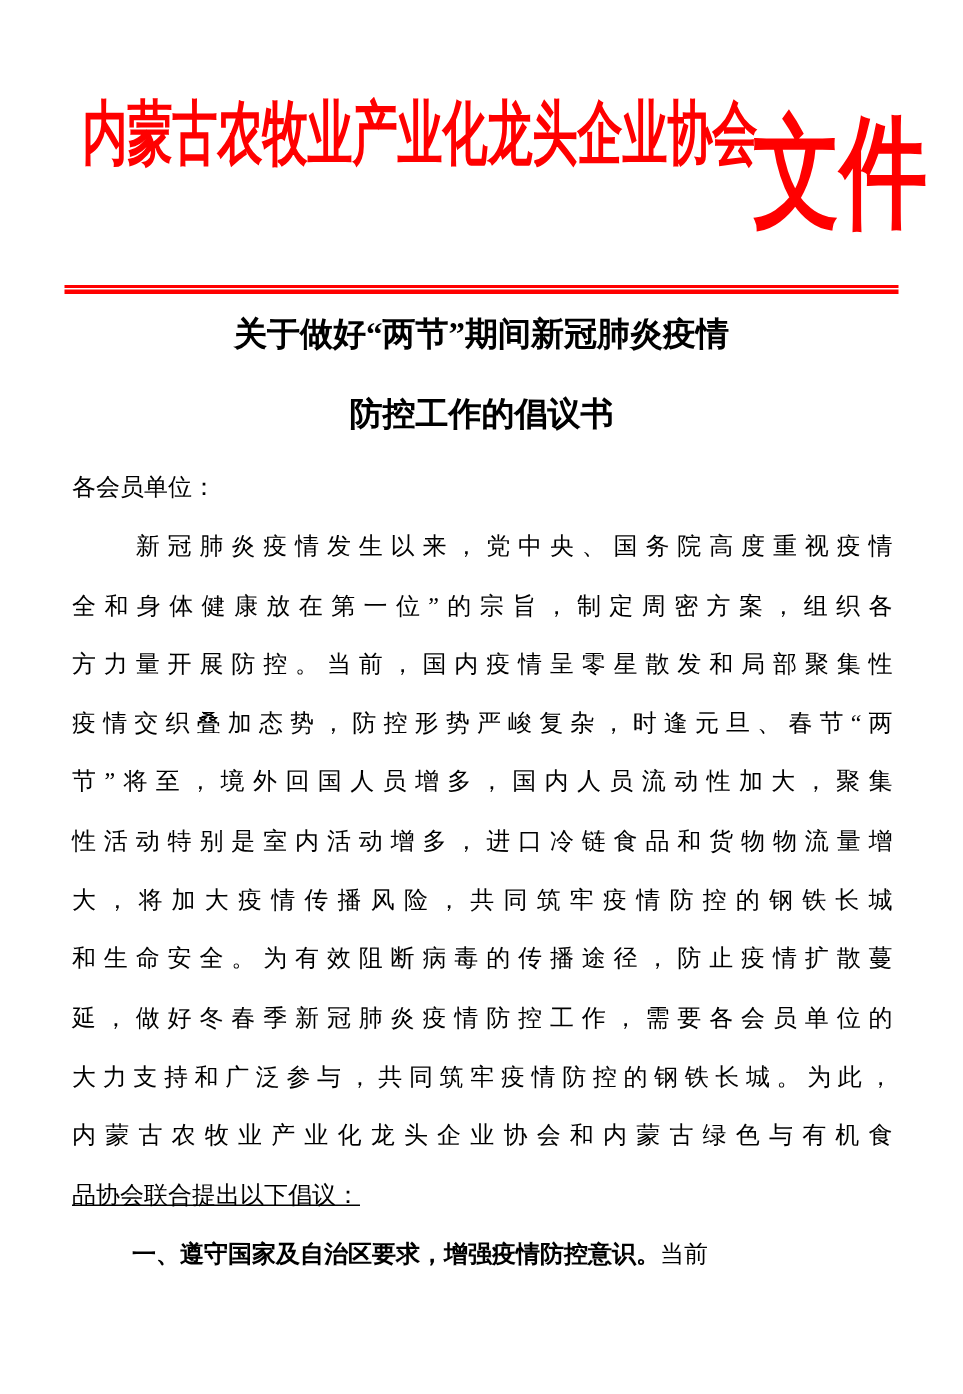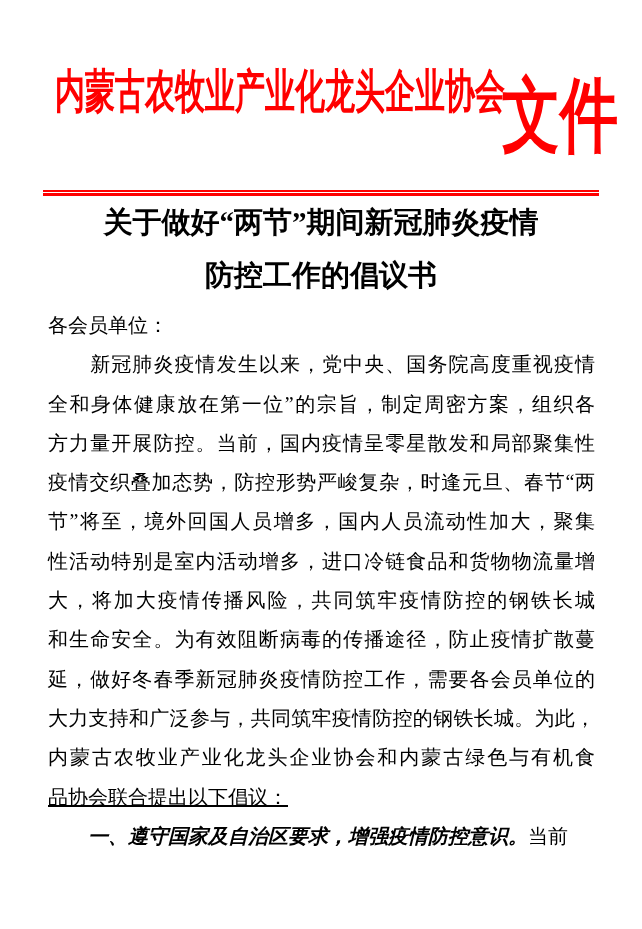--- a/index.html
+++ b/index.html
@@ -64,33 +64,33 @@
     border-bottom: 3px solid #ff0000;
   }
 
   
   .title {
     position: absolute;
     left: 0;
     top: 196px;
     width: 642px;
     text-align: center;
-    font-size: 29px;
+    font-size: 22px;
     font-weight: bold;
     line-height: 53px;
     color: #000000;
   }
 
   
   .body-block {
     position: absolute;
     left: 48px;
     top: 306px;
     width: 547px;
-    font-size: 20px;
+    font-size: 16px;
     line-height: 39.3px;
     color: #000000;
   }
   .body-line {
     text-align: justify;
     text-align-last: justify;
     white-space: nowrap;
   }
   .para .body-line:last-child {
     text-align-last: left;
@@ -98,21 +98,20 @@
   }
   .salutation { text-align: left; }
   .item-line {
     text-indent: 40px;
     text-align: left;
     white-space: nowrap;
   }
   .item-bold {
     font-family: "Liberation Sans", "DejaVu Sans", sans-serif;
     font-weight: bold;
-    font-style: italic;
   }
 </style>
 </head>
 <body>
 
 <div class="page">
 
   <div class="org-lines">
     <div class="org-line">
       <span class="org-inner accent" style="color: rgb(255, 0, 0);">内蒙古农牧业产业化龙头企业协会</span>

